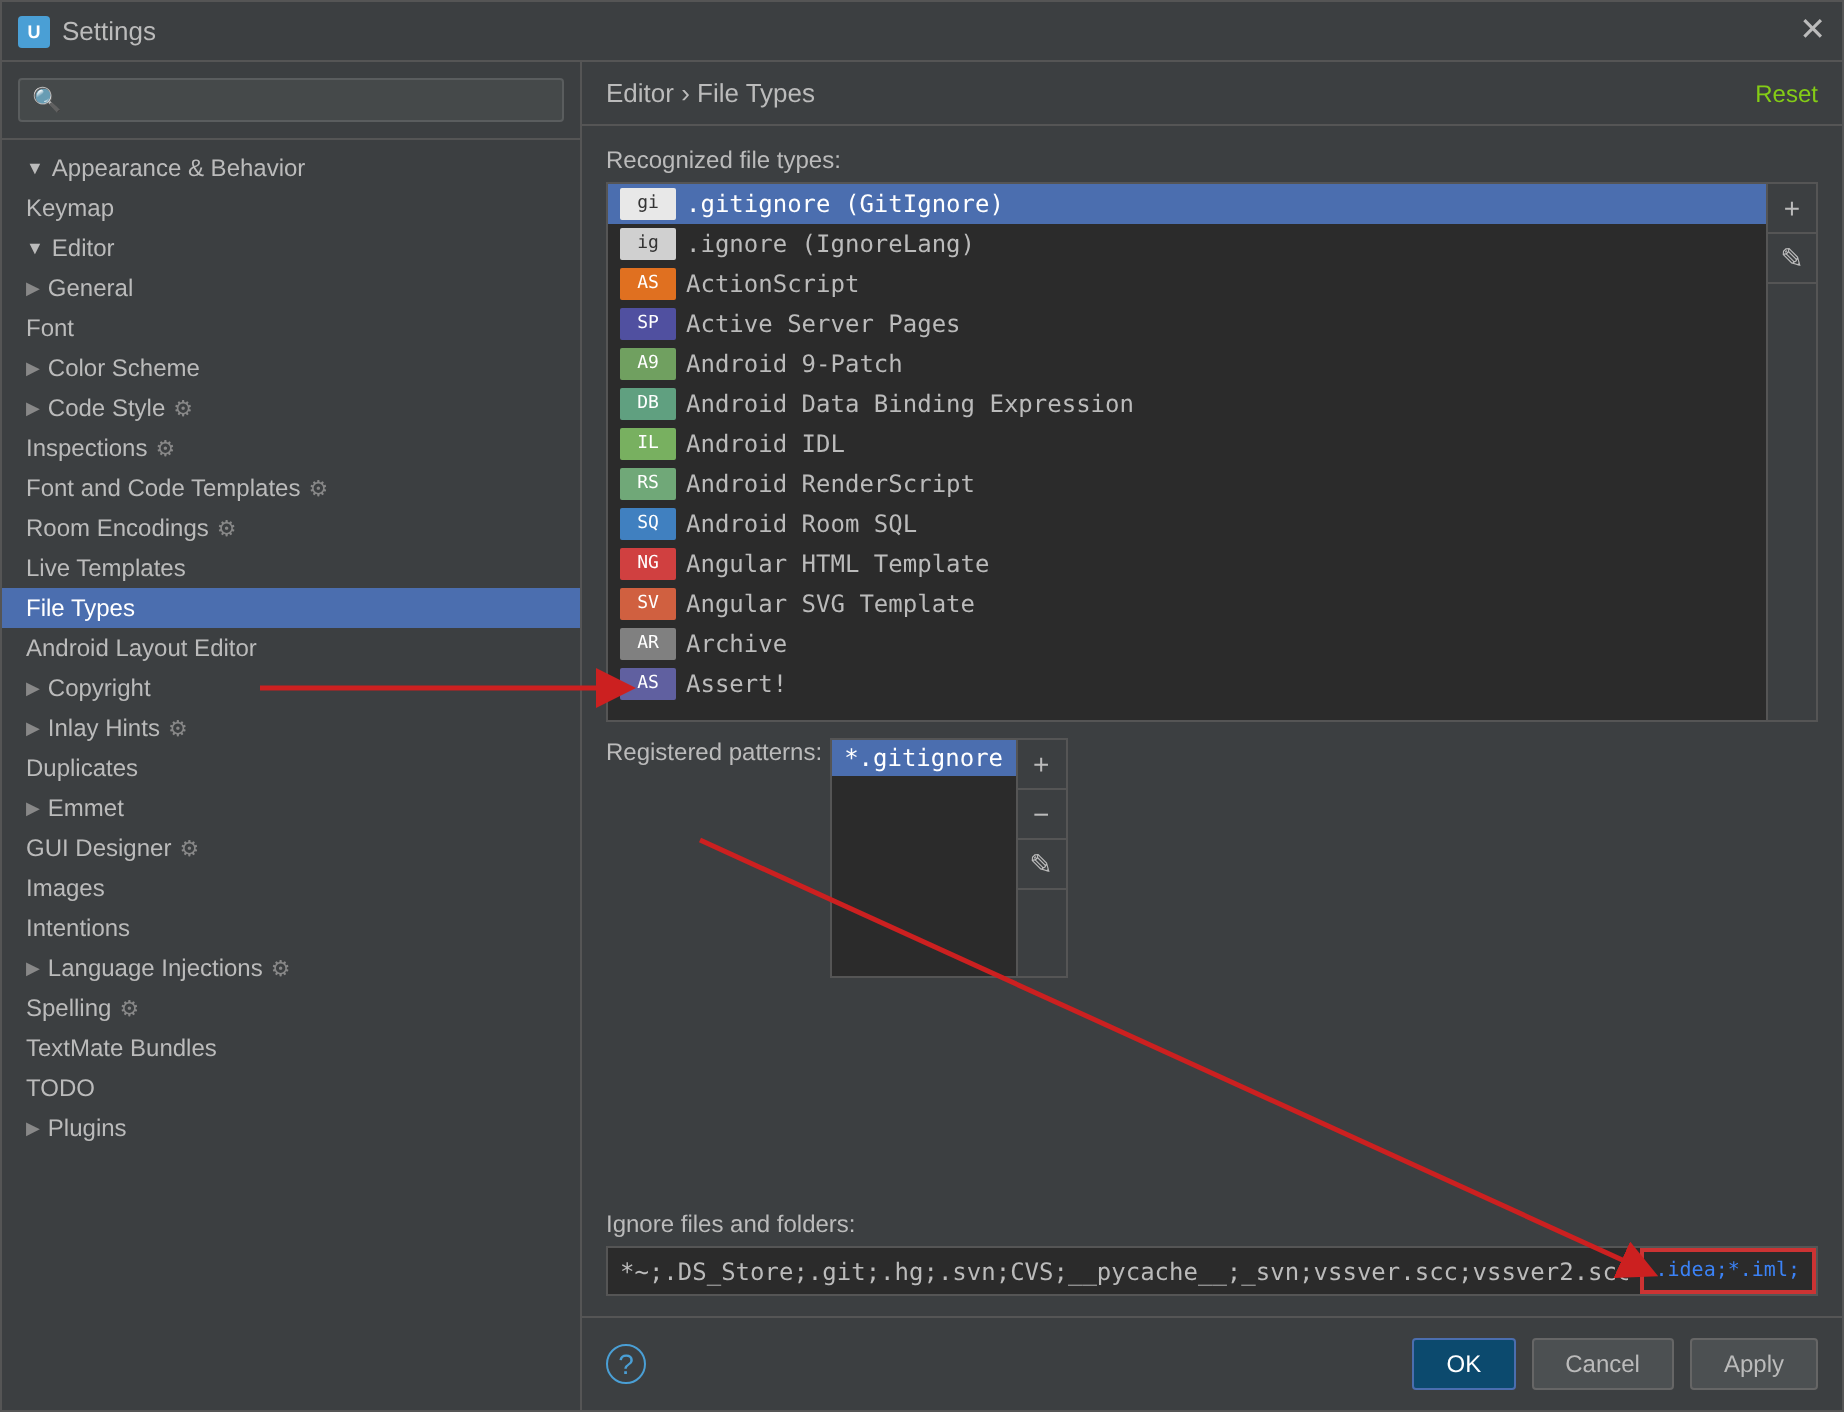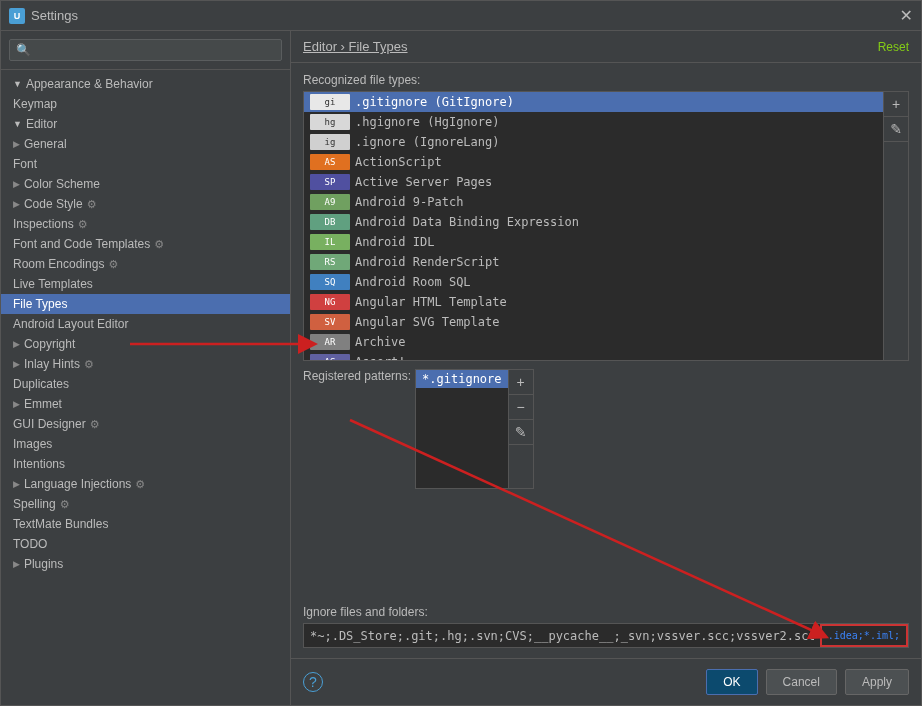--- a/index.html
+++ b/index.html
@@ -118,21 +118,20 @@
       display: flex;
       align-items: center;
       justify-content: space-between;
       padding: 8px 12px;
       border-bottom: 1px solid #555;
       flex-shrink: 0;
     }
     .breadcrumb {
       color: #bbbbbb;
       font-size: 13px;
-      text-decoration: underline;
     }
     .reset-link {
       color: #84cc16;
       cursor: pointer;
       font-size: 12px;
     }
     .main-content {
       flex: 1;
       display: flex;
       flex-direction: column;
@@ -168,21 +167,21 @@
       align-items: center;
       gap: 5px;
       cursor: pointer;
       font-size: 12px;
       font-family: monospace;
       color: #bbbbbb;
       white-space: nowrap;
     }
     .list-item.selected { background: #4b6eaf; color: white; }
     .file-icon {
-      width: 40px;
+      width: 28px;
       height: 16px;
       display: inline-flex;
       align-items: center;
       justify-content: center;
       font-size: 9px;
       border-radius: 1px;
       flex-shrink: 0;
     }
     .side-buttons {
       display: flex;
@@ -428,24 +427,20 @@
         <div>
           <div class="section-label">Recognized file types:</div>
           <div class="file-types-container">
             <div class="list-panel">
 
               <div class="list-item selected">
                 <span class="file-icon" style="background:#e8e8e8;color:#333">gi</span>
                 <span>.gitignore (GitIgnore)</span>
               </div>
               <div class="list-item">
-                <span class="file-icon" style="background:#d8d8d8;color:#333">hg</span>
-                <span>.hgignore (HgIgnore)</span>
-              </div>
-              <div class="list-item">
                 <span class="file-icon" style="background:#d0d0d0;color:#333">ig</span>
                 <span>.ignore (IgnoreLang)</span>
               </div>
               <div class="list-item">
                 <span class="file-icon" style="background:#e07020;color:white">AS</span>
                 <span>ActionScript</span>
               </div>
               <div class="list-item">
                 <span class="file-icon" style="background:#5050a0;color:white">SP</span>
                 <span>Active Server Pages</span>

